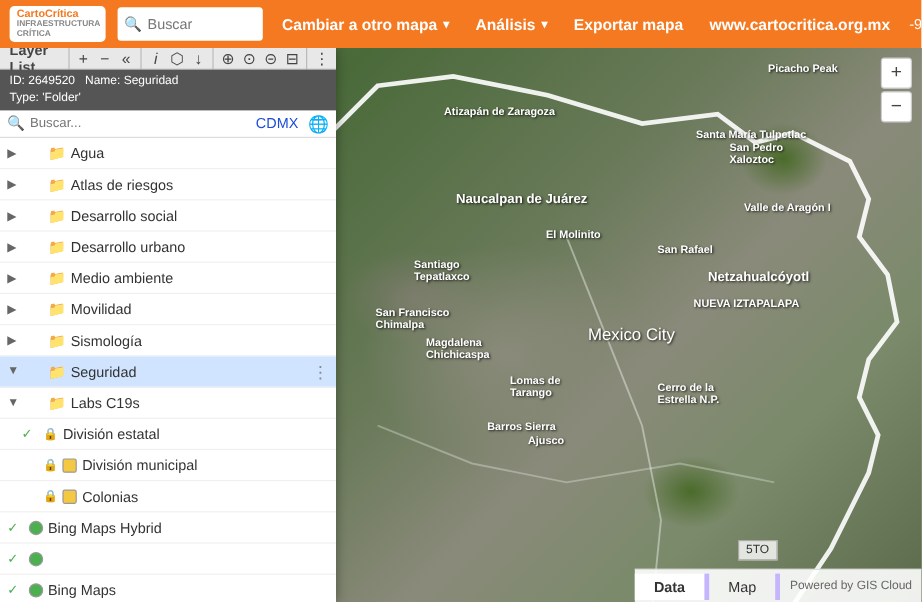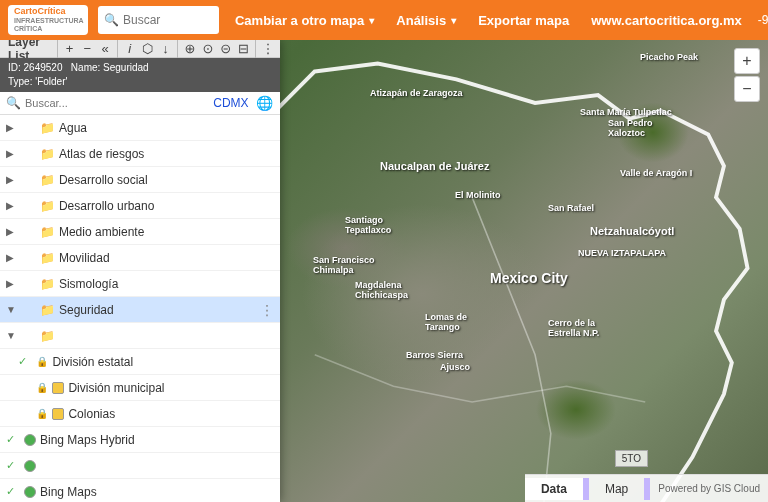--- a/index.html
+++ b/index.html
@@ -136,34 +136,34 @@
     
     #bottom-bar {
       position: absolute; bottom: 0; right: 0;
       display: flex; align-items: center;
       background: rgba(255,255,255,0.9);
       border-top: 1px solid #ddd; height: 28px;
       z-index: 60;
     }
     .bottom-tab {
       padding: 4px 16px; font-size: 12px; cursor: pointer;
-      border-right: 6px solid #c4b5fd; color: #333;
+      border-right: 4px solid #c4b5fd; color: #333;
     }
     .bottom-tab.active { background: white; font-weight: bold; }
     #powered-by {
       font-size: 10px; color: #666; padding: 4px 8px;
     }
 
     
     .map-label {
       position: absolute; color: white; font-size: 11px;
       font-weight: 600; text-shadow: 1px 1px 2px rgba(0,0,0,0.8);
       pointer-events: none; white-space: nowrap;
     }
-    .map-label.city { font-size: 14px; font-weight: 700; text-align: center; }
+    .map-label.city { font-size: 14px; font-weight: 400; text-align: center; }
     .map-label.district { font-size: 11px; font-weight: 600; }
     .map-label.small { font-size: 9px; font-weight: 700; }
 
     
     #zoom-controls {
       position: absolute; right: 8px; top: 8px;
       display: flex; flex-direction: column; gap: 2px; z-index: 55;
     }
     .zoom-btn {
       width: 26px; height: 26px; background: white;
@@ -334,20 +334,21 @@
         <span class="check-empty"></span>
         <span class="folder-icon">📁</span>
         <span class="layer-name">Seguridad</span>
         <span class="layer-menu">⋮</span>
       </div>
 
       <div class="layer-item">
         <span class="expand-icon">▼</span>
         <span class="check-empty"></span>
         <span class="folder-icon">📁</span>
+        <span class="layer-name">Labs C19s</span>
       </div>
 
       <div class="layer-item layer-indent1">
         <span class="check-icon">✓</span>
         <span class="lock-icon">🔒</span>
         <span class="layer-name">División estatal</span>
       </div>
 
       <div class="layer-item layer-indent1">
         <span class="check-empty"></span>

